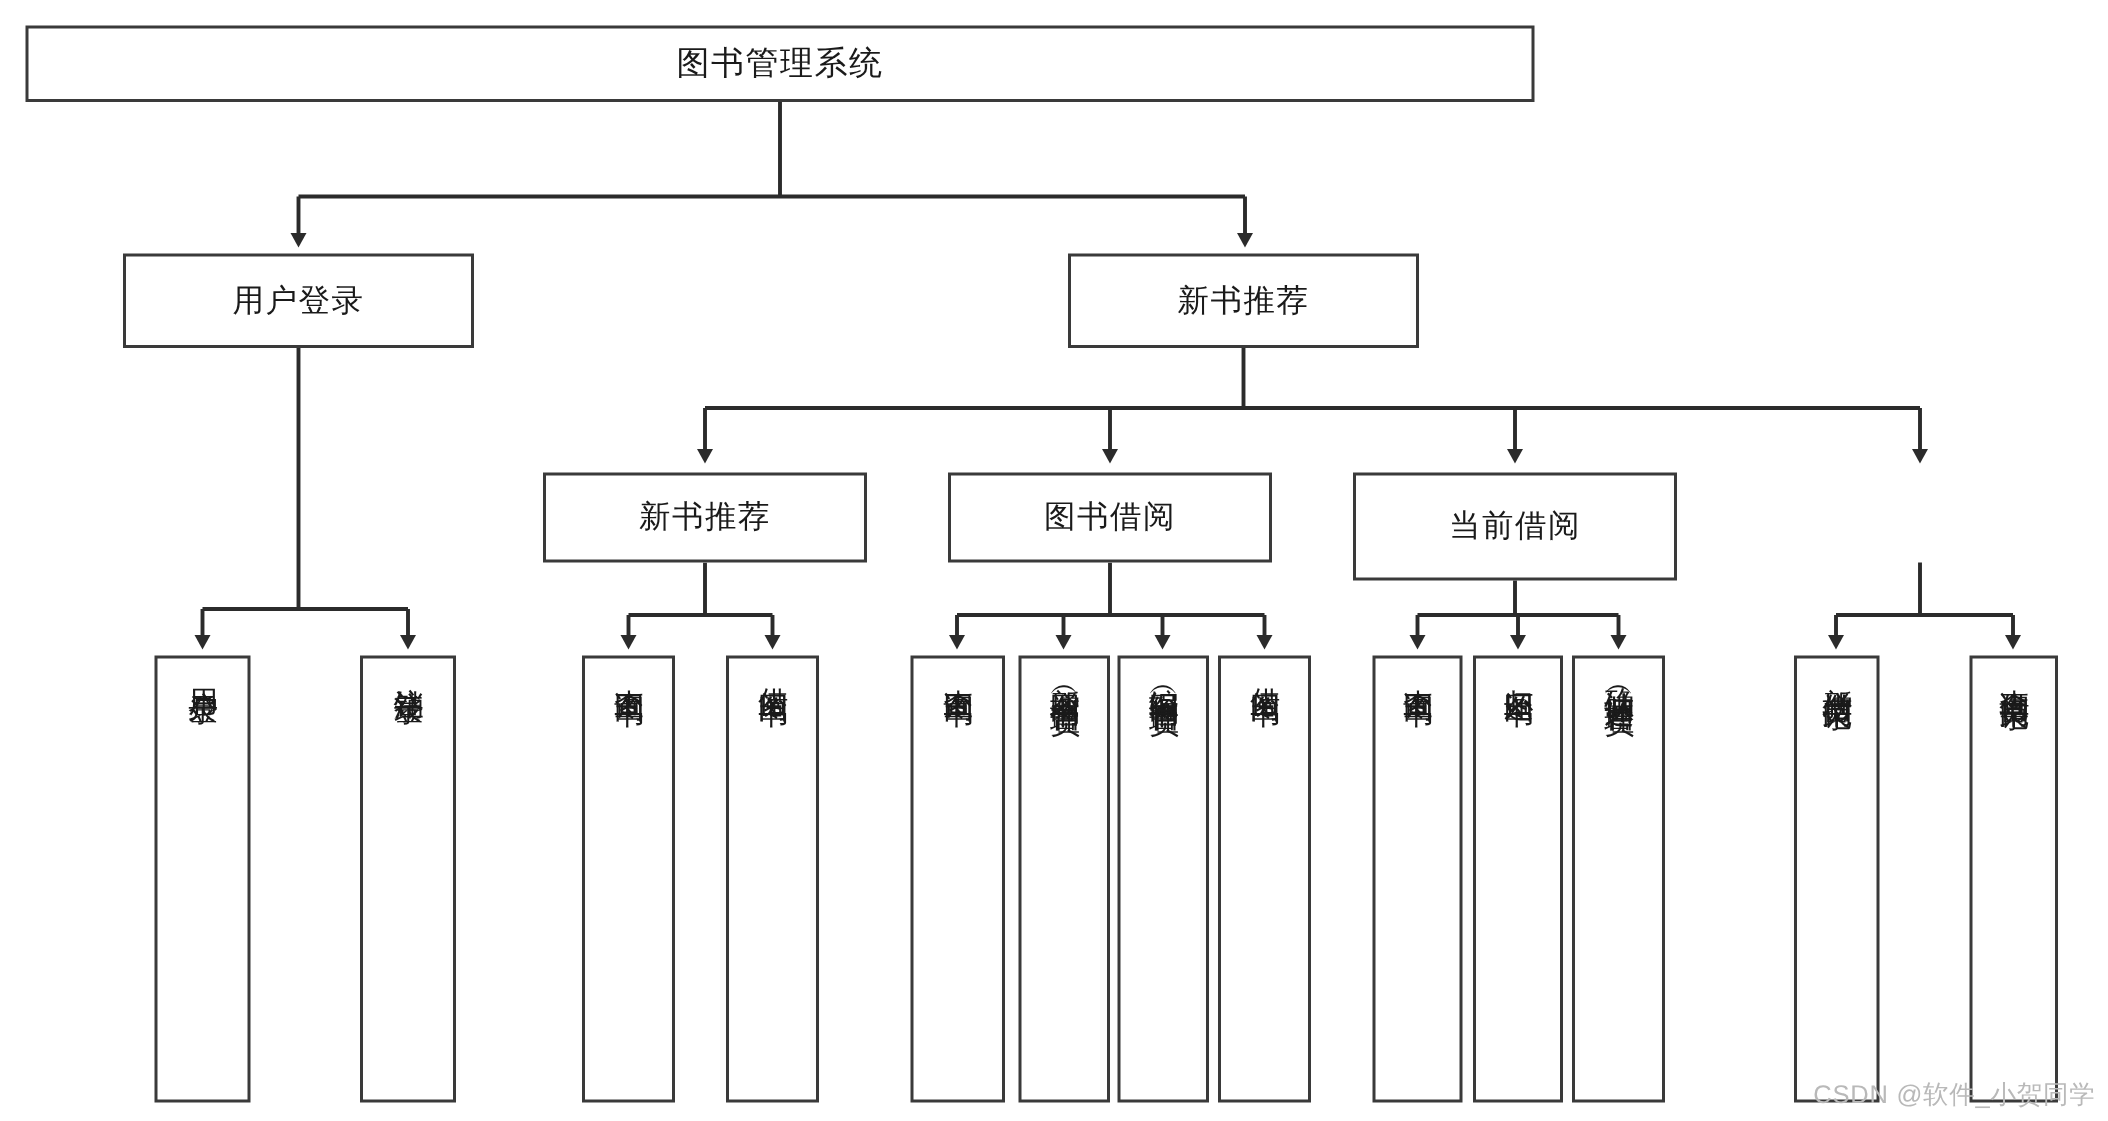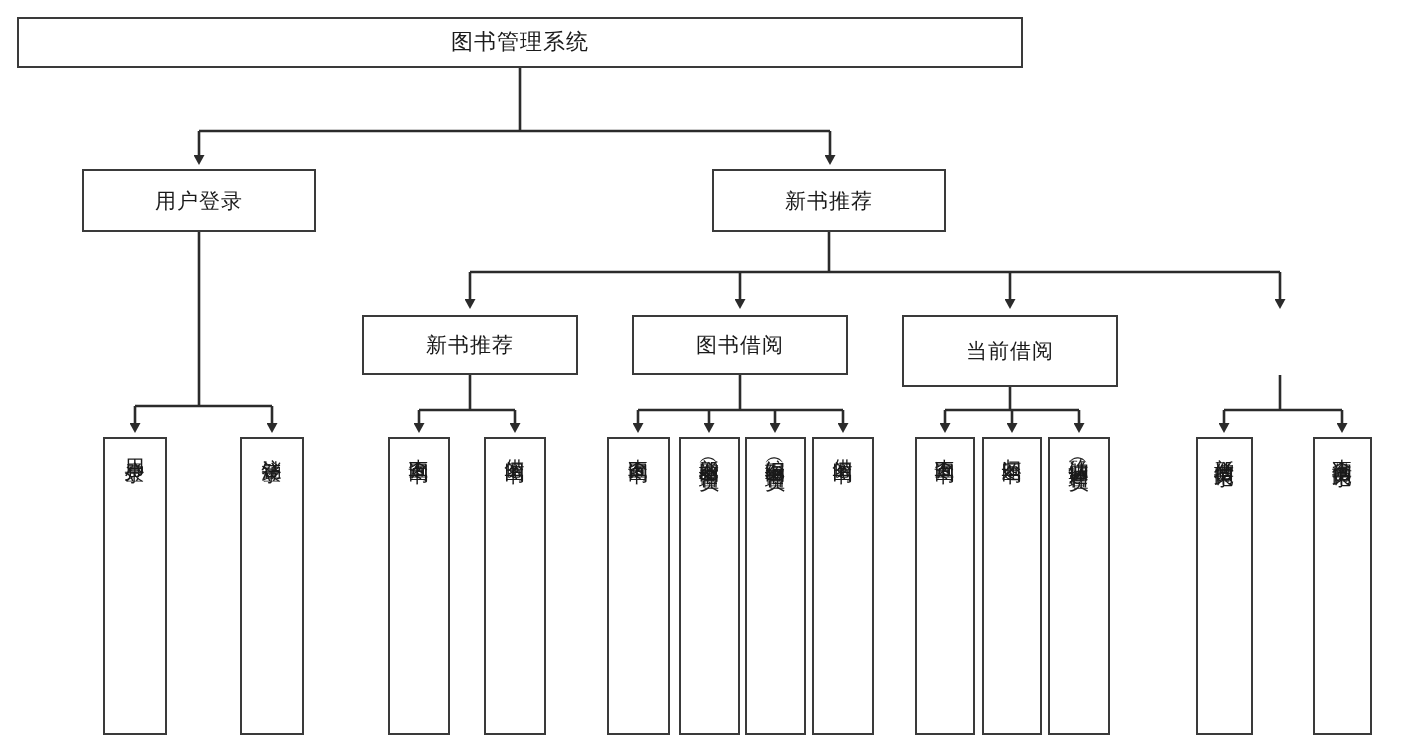--- a/index.html
+++ b/index.html
@@ -136,21 +136,21 @@
   <div class="node h" style="left:82px;top:169px;width:234px;height:63px;">
     <span class="label">用户登录</span>
   </div>
   <div class="node h" style="left:712px;top:169px;width:234px;height:63px;">
     <span class="label">新书推荐</span>
   </div>
 
   <div class="node h" style="left:362px;top:315px;width:216px;height:60px;">
     <span class="label">新书推荐</span>
   </div>
-  <div class="node h" style="left:632px;top:315px;width:216px;height:60px;">
+  <div class="node h" style="left:632px;top:315px;width:216px;height:60px;font-family:Liberation Serif, serif;">
     <span class="label">图书借阅</span>
   </div>
   <div class="node h" style="left:902px;top:315px;width:216px;height:72px;">
     <span class="label">当前借阅</span>
   </div>
 
   <div class="node v" style="left:103px;top:437px;width:64px;height:298px;">
     <span class="label">用户登录</span>
   </div>
   <div class="node v" style="left:240px;top:437px;width:64px;height:298px;">
@@ -187,13 +187,14 @@
     <span class="label">确认归还（管理员）</span>
   </div>
 
   <div class="node v" style="left:1196px;top:437px;width:57px;height:298px;">
     <span class="label">新增借阅记录</span>
   </div>
   <div class="node v" style="left:1313px;top:437px;width:59px;height:298px;">
     <span class="label">查询借阅记录</span>
   </div>
 
+  <div class="wm">CSDN @软件_小贺同学</div>
 </div>
 
 </body></html>

